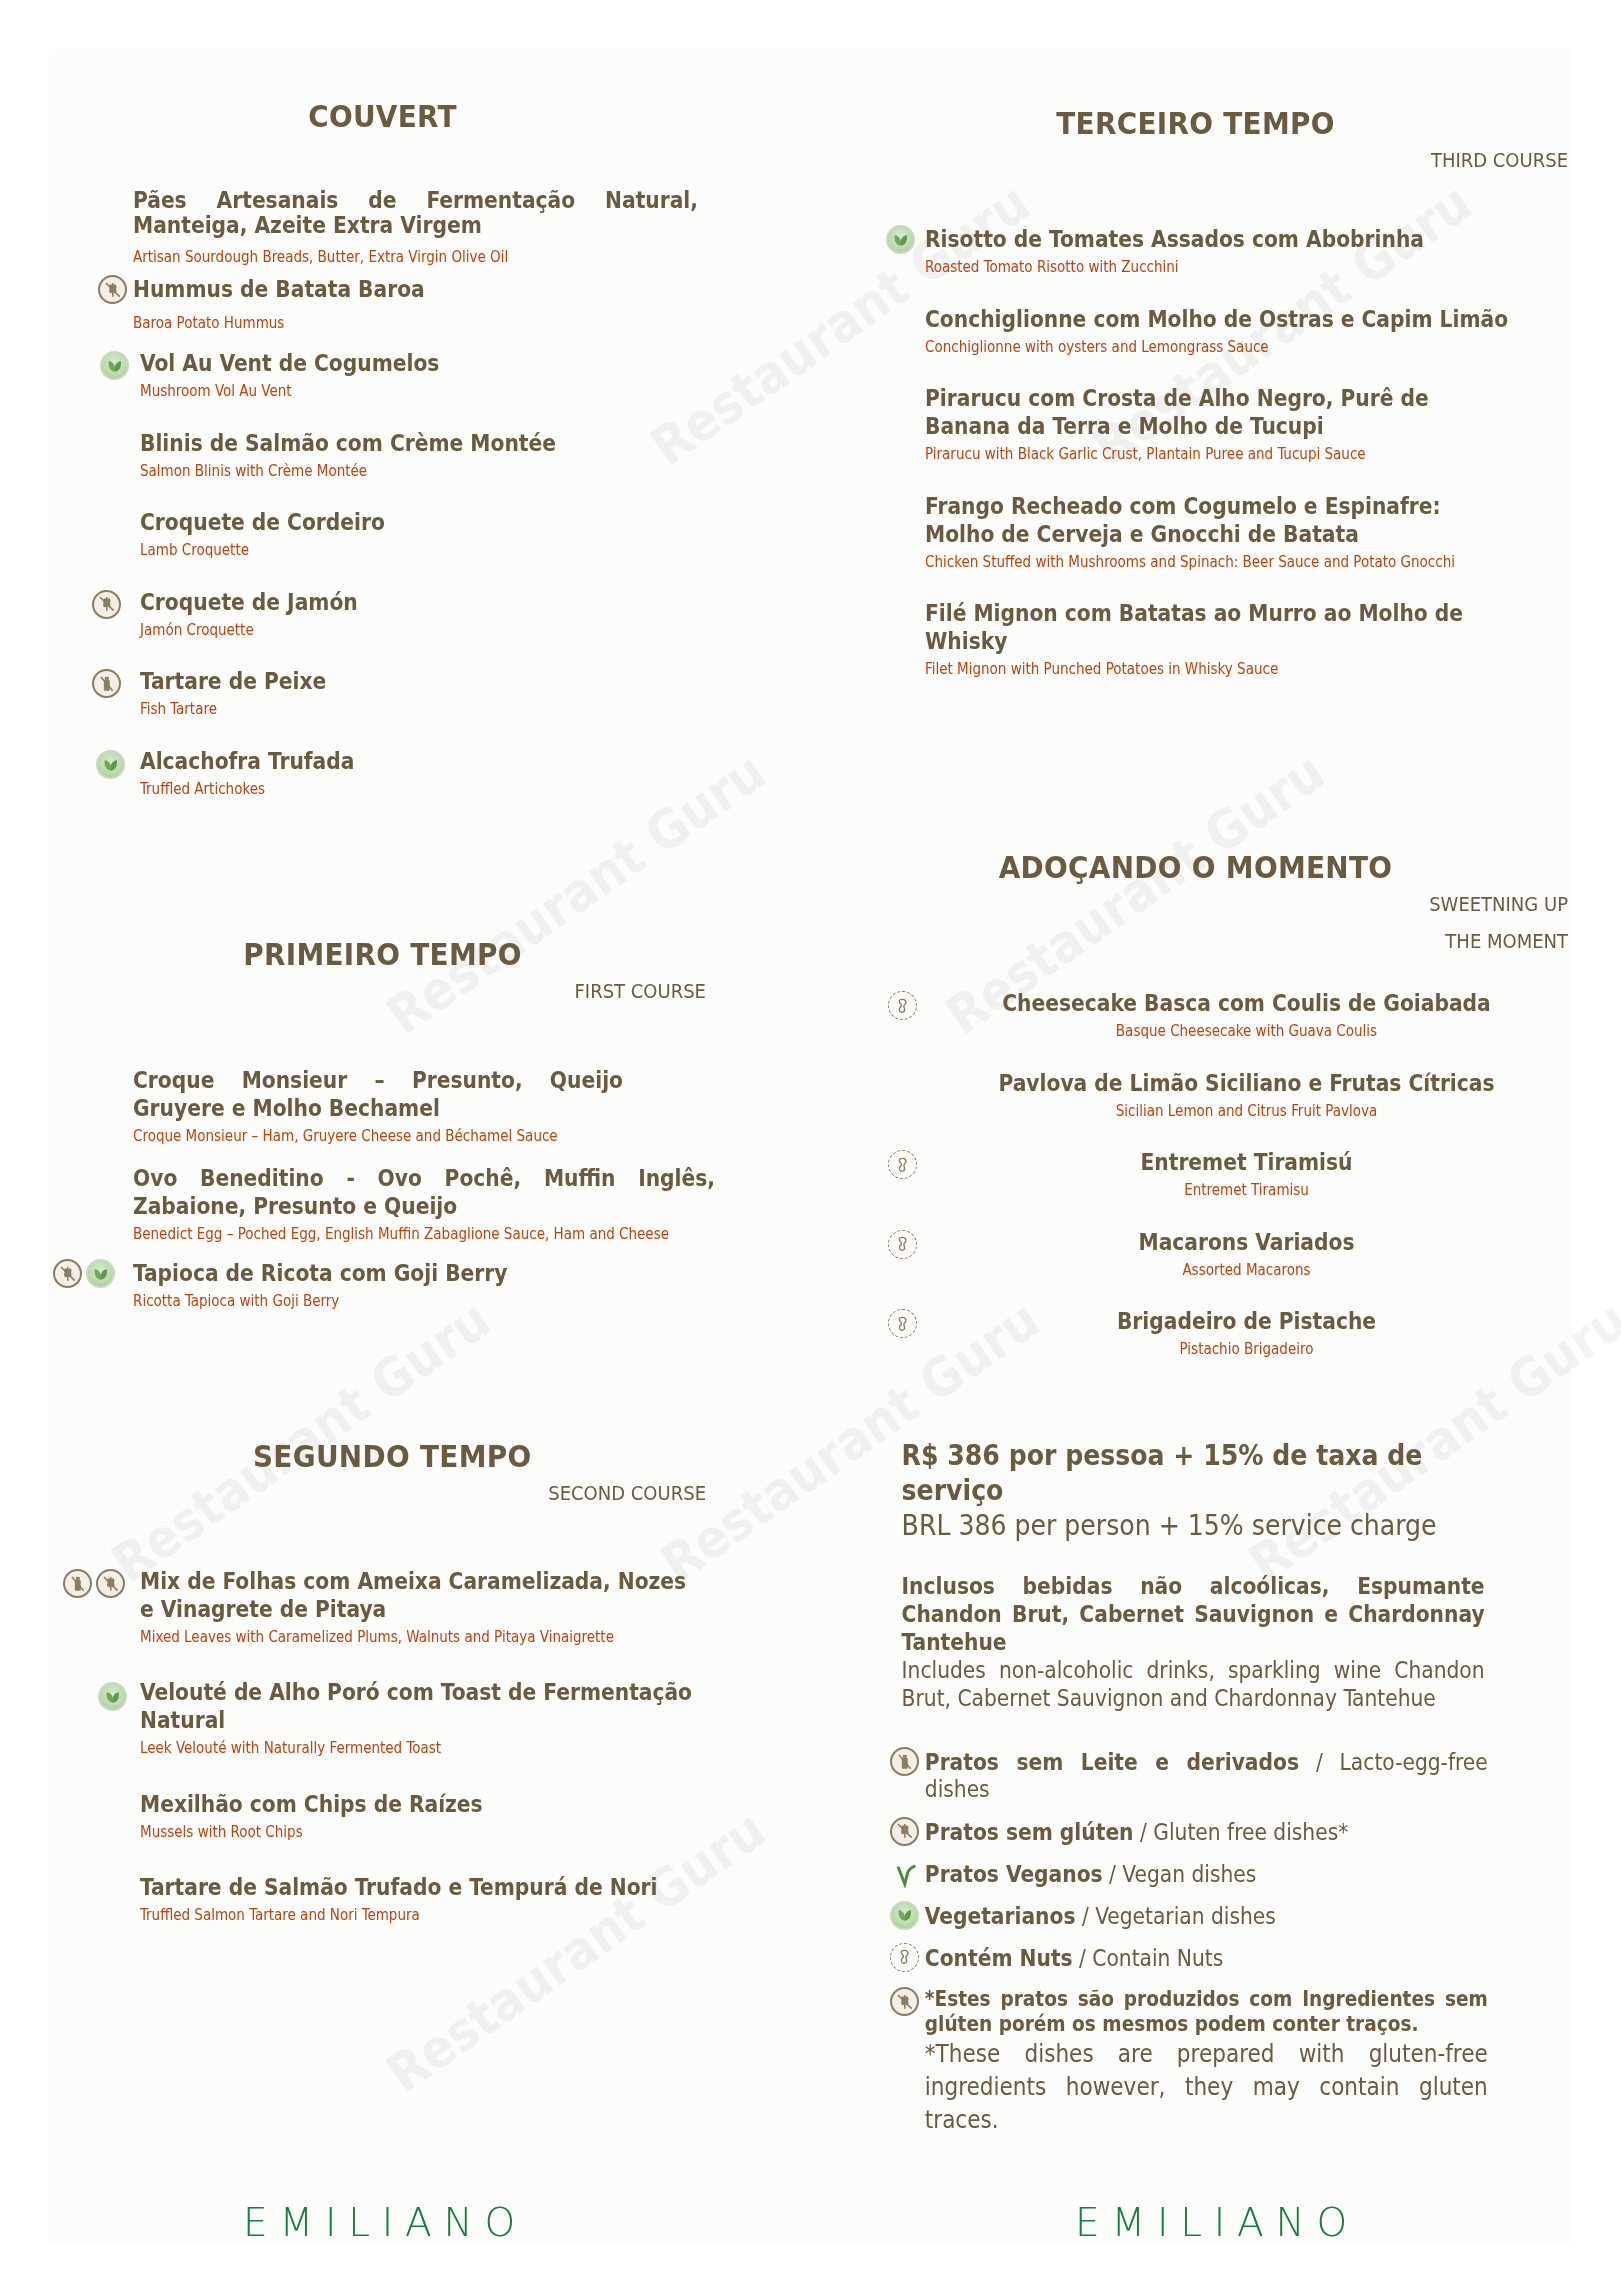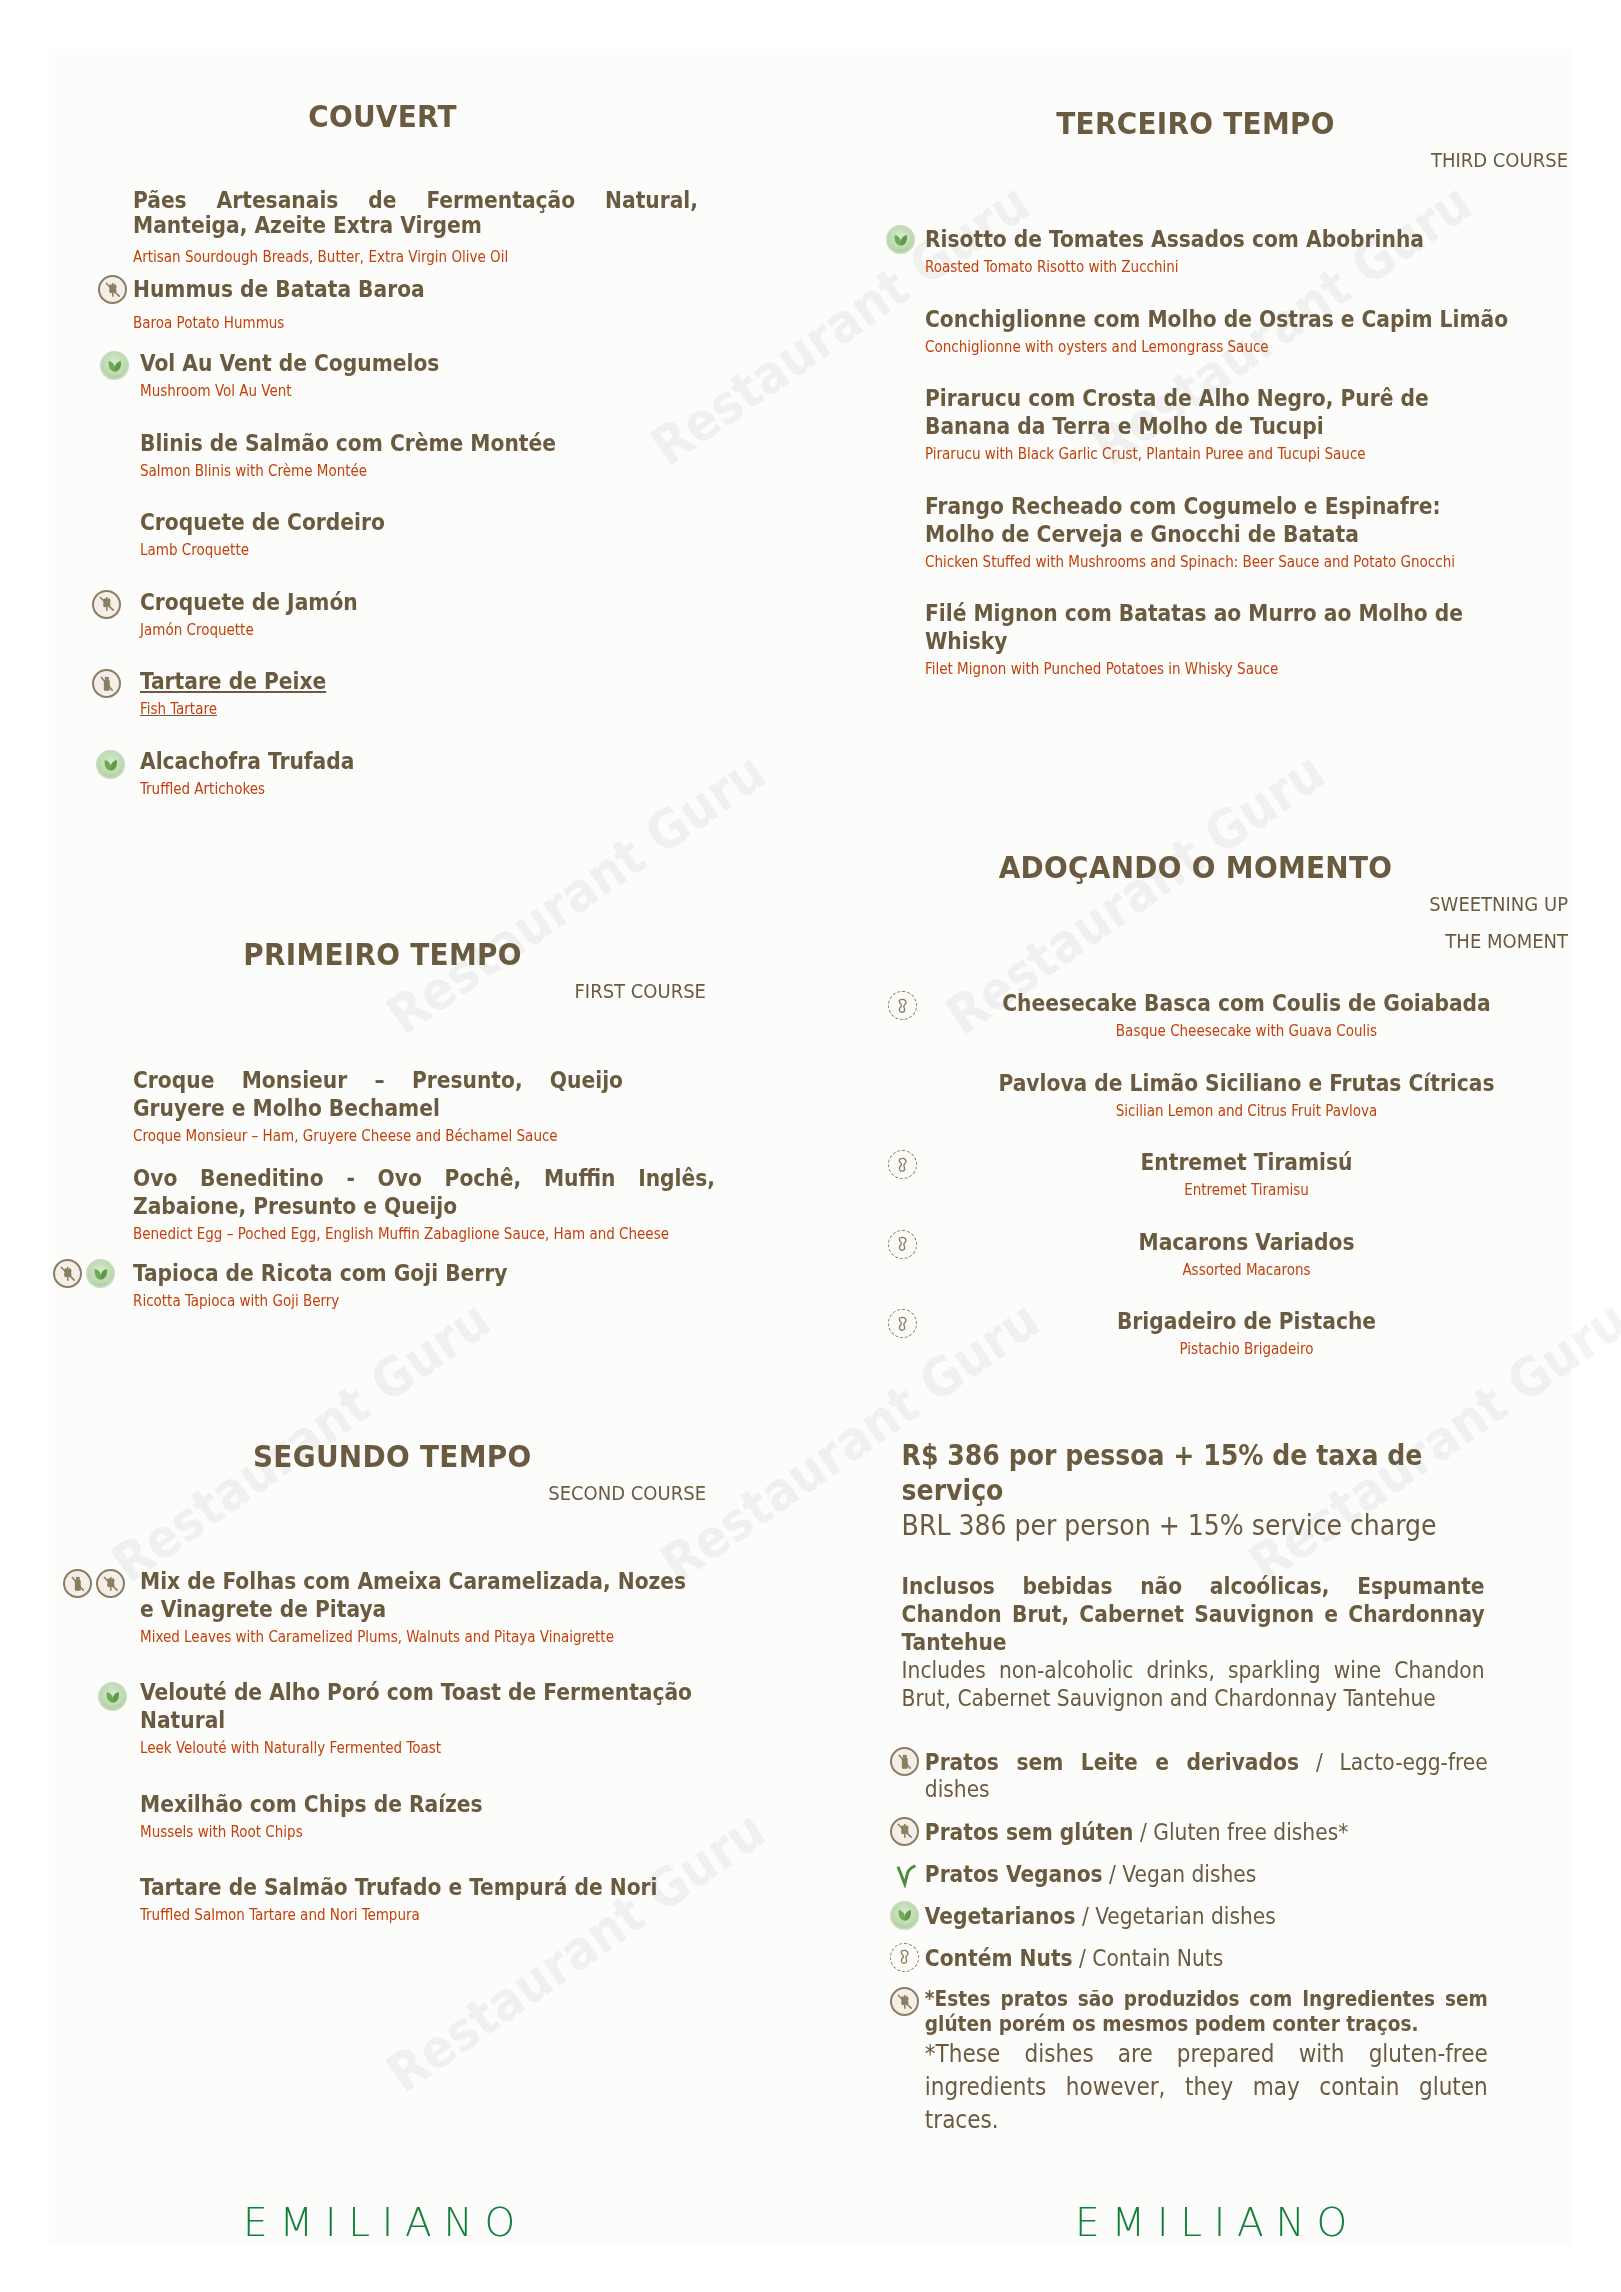--- a/index.html
+++ b/index.html
@@ -120,21 +120,21 @@
       <div class="icons" style="left:-5.9px;top:2px;">
           <span class="ic ic-gf">
             <svg width="19.6" height="19.6" viewBox="0 0 20 20">
               <use href="#wheat"></use>
             </svg>
           </span>
         </div>
       <div class="pt">Croquete de Jamón</div>
       <div class="en">Jamón Croquette</div>
     </div>
-    <div class="item" style="padding-left:42px;text-decoration:underline;">
+    <div class="item" style="padding-left:42px;">
       <div class="icons" style="left:-5.9px;top:2px;">
           <span class="ic ic-lf">
             <svg width="19.6" height="19.6" viewBox="0 0 20 20">
               <use href="#bottle"></use>
             </svg>
           </span>
         </div>
       <div class="pt">Tartare de Peixe</div>
       <div class="en">Fish Tartare</div>
     </div>

